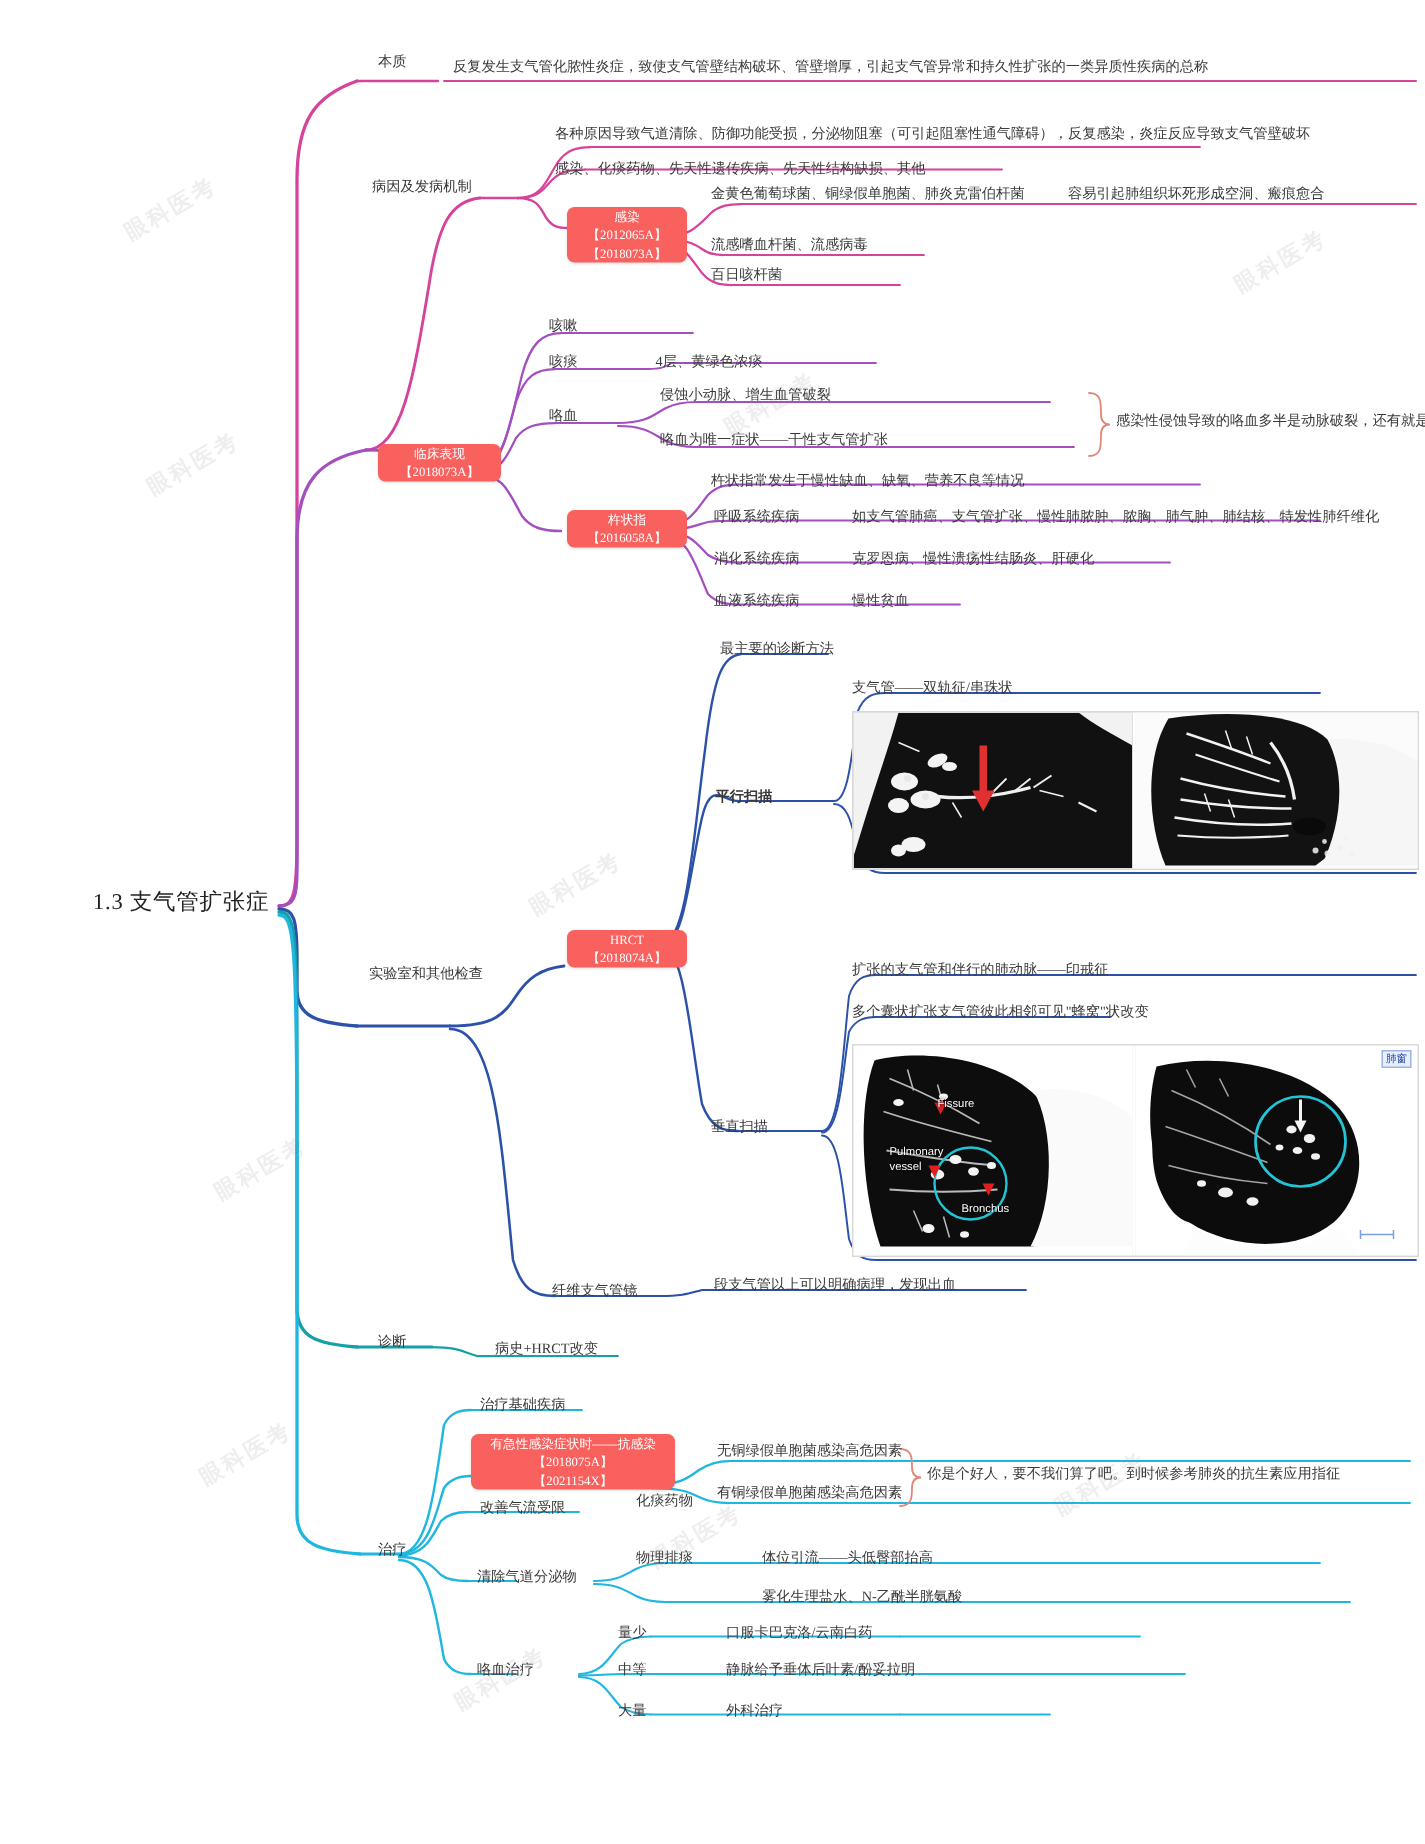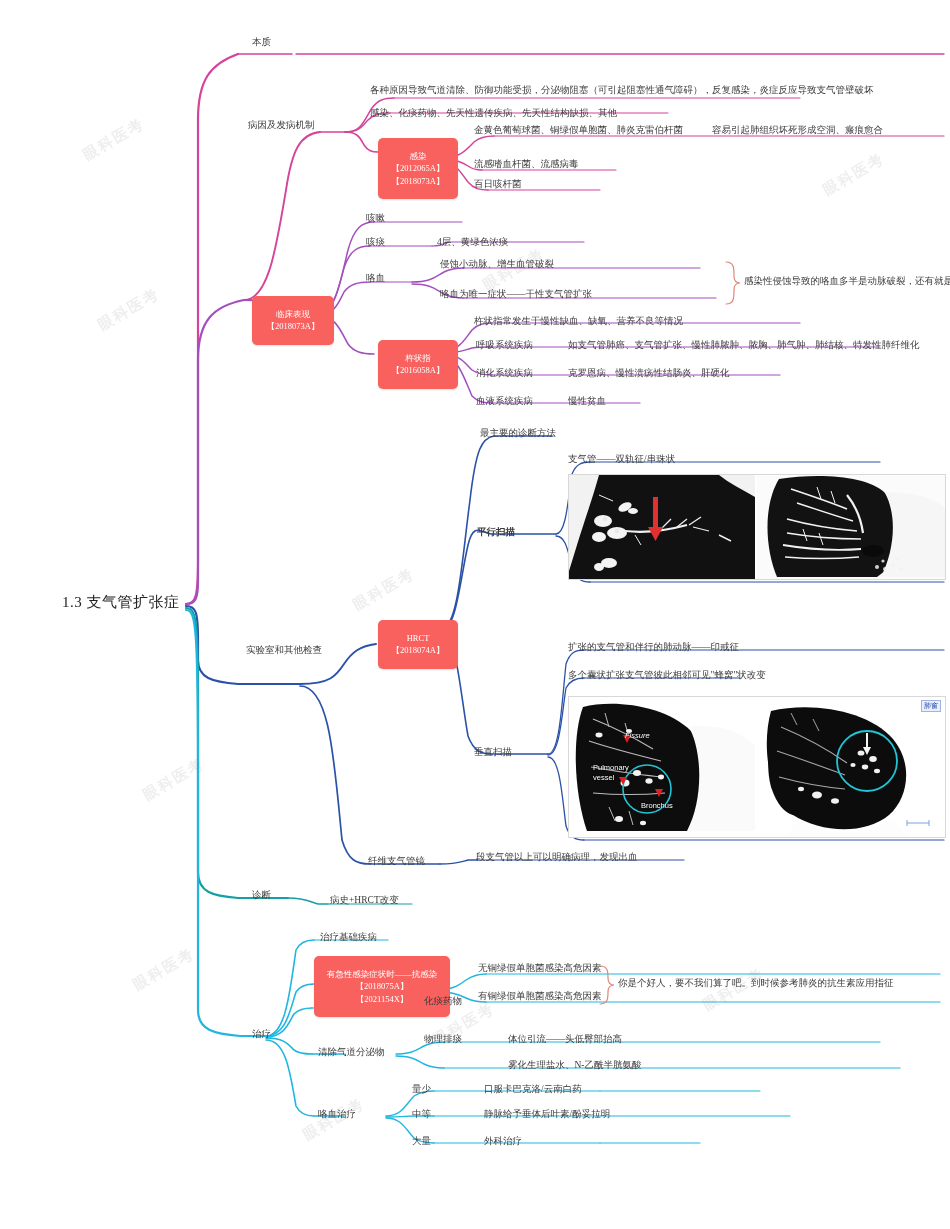--- a/index.html
+++ b/index.html
@@ -11,21 +11,21 @@
   }
   #canvas{position:absolute;left:0;top:0;width:950px;height:1229px;}
   svg.links{position:absolute;left:0;top:0;width:950px;height:1229px;pointer-events:none;}
 
   .node{position:absolute;white-space:nowrap;line-height:1.15;}
   .lbl{font-size:9.5px;color:#3a3a3a;}
   .root{font-size:15px;color:#222;font-family:"Liberation Serif",serif;letter-spacing:.5px;}
 
   .tag{
     position:absolute;background:#f9615f;color:#ffffff;border-radius:5px;
-    text-align:center;font-size:8.5px;line-height:1.45;padding:12px 8px;
+    text-align:center;font-size:8.5px;line-height:1.45;padding:0 8px;
     box-shadow:0 1px 2px rgba(0,0,0,.12);white-space:nowrap;
   }
   .tag .t1{display:block;}
   .tag .t2{display:block;}
   .tag .t3{display:block;}
 
   
   .ctbox{position:absolute;border:1px solid #d8d8d8;background:#fff;overflow:hidden;}
   .ctpane{position:absolute;top:0;bottom:0;background:#f3f3f3;overflow:hidden;}
 
@@ -190,20 +190,21 @@
   <div class="wm" style="left:430px; top:1015px;">眼科医考</div>
   <div class="wm" style="left:130px; top:960px;">眼科医考</div>
   <div class="wm" style="left:300px; top:1110px;">眼科医考</div>
   <div class="wm" style="left:700px; top:980px;">眼科医考</div>
   <div class="wm" style="left:820px; top:165px;">眼科医考</div>
   <div class="wm" style="left:480px; top:260px;">眼科医考</div>
 
   <div class="node root" style="left:62px; top:594px;">1.3 支气管扩张症</div>
 
   <div class="node lbl" style="left:252px; top:37px;">本质</div>
+  <div class="node lbl" style="left:302px; top:40px;">反复发生支气管化脓性炎症，致使支气管壁结构破坏、管壁增厚，引起支气管异常和持久性扩张的一类异质性疾病的总称</div>
 
   <div class="node lbl" style="left:248px; top:120px;">病因及发病机制</div>
   <div class="node lbl" style="left:370px; top:85px;">各种原因导致气道清除、防御功能受损，分泌物阻塞（可引起阻塞性通气障碍），反复感染，炎症反应导致支气管壁破坏</div>
   <div class="node lbl" style="left:370px; top:108px;">感染、化痰药物、先天性遗传疾病、先天性结构缺损、其他</div>
 
   <div class="tag" style="left:378px; top:138px; width:64px;">
     <span class="t1">感染</span>
     <span class="t2">【2012065A】</span>
     <span class="t3">【2018073A】</span>
   </div>
@@ -349,21 +350,21 @@
           <ellipse cx="50" cy="122" rx="4" ry="3"></ellipse>
           <ellipse cx="74" cy="126" rx="3" ry="2.2"></ellipse>
         </g>
         <circle cx="78" cy="92" r="24" fill="none" stroke="#22c4d6" stroke-width="1.6"></circle>
         <g fill="#e02020">
           <polygon points="54,38 62,38 58,46"></polygon>
           <polygon points="50,80 58,80 54,88"></polygon>
           <polygon points="86,92 94,92 90,100"></polygon>
         </g>
       </svg>
-      <div class="imglabel" style="left:56px; top:34px;font-style:italic;">Fissure</div>
+      <div class="imglabel" style="left:56px; top:34px;">Fissure</div>
       <div class="imglabel" style="left:24px; top:66px;">Pulmonary</div>
       <div class="imglabel" style="left:24px; top:76px;">vessel</div>
       <div class="imglabel" style="left:72px; top:104px;">Bronchus</div>
     </div>
     <div class="ctpane" style="left:188px; width:188px;">
       <svg width="188" height="140" viewBox="0 0 188 140">
         <rect x="0" y="0" width="188" height="140" fill="#ffffff"></rect>
         <path d="M14,14 C56,4 112,14 136,42 C156,66 152,100 132,118 C108,138 64,136 36,118 C12,100 4,50 14,14 Z" fill="#0c0c0c"></path>
         <path d="M36,118 C60,96 70,70 66,40 C62,22 50,12 34,12 C16,20 6,60 14,90 C20,108 28,116 36,118 Z" fill="#0c0c0c"></path>
         <path d="M40,122 C66,140 110,140 136,122 L150,140 L30,140 Z" fill="#fdfdfd"></path>

